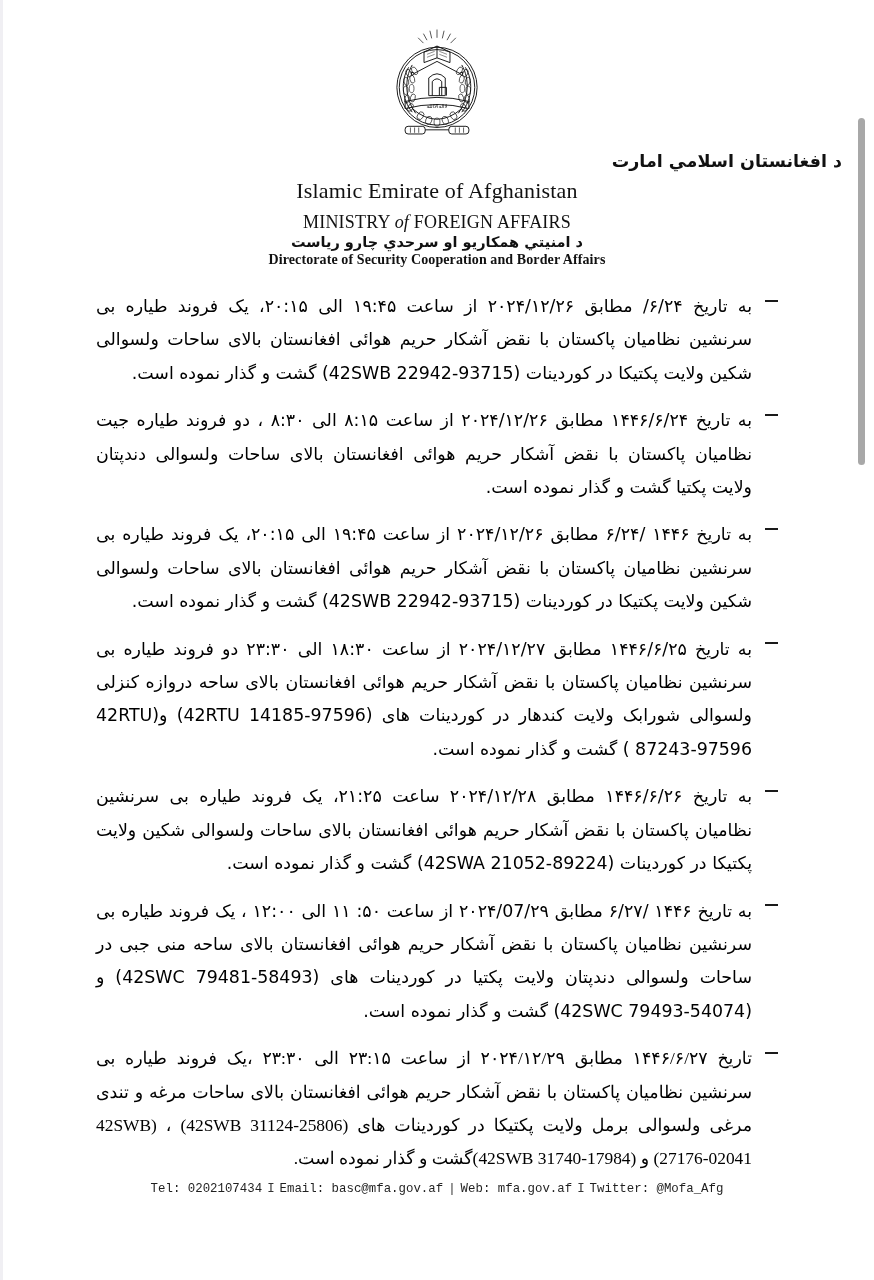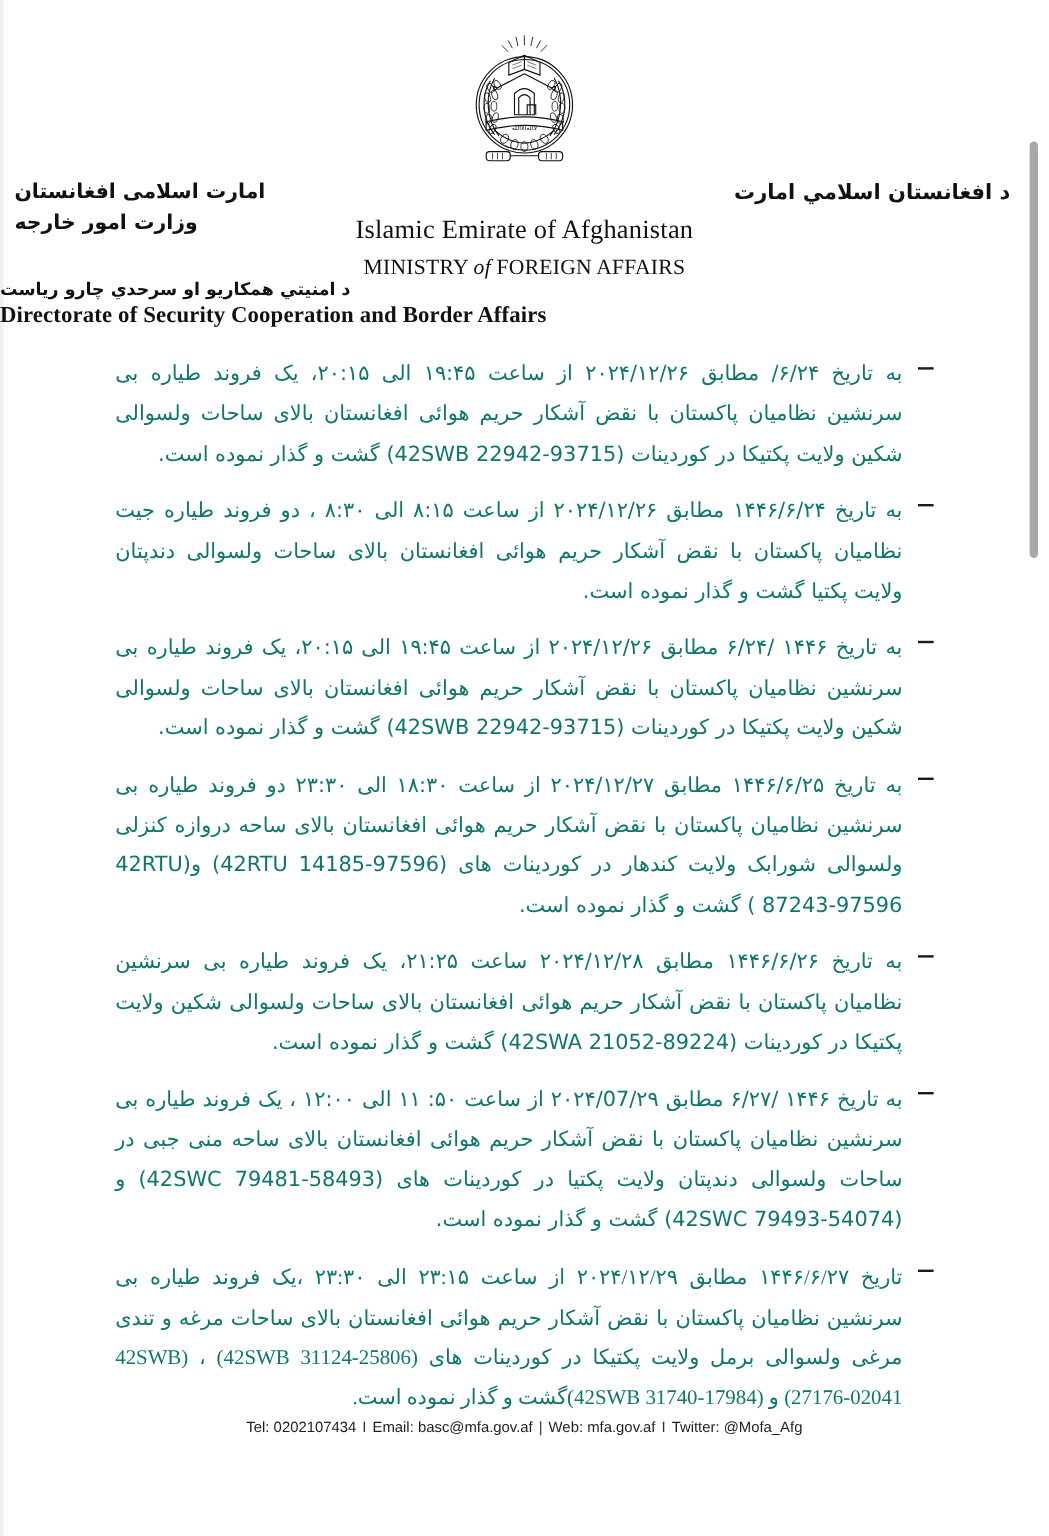--- a/index.html
+++ b/index.html
@@ -95,30 +95,30 @@
     font-weight: 400;
     letter-spacing: 0.2px;
     margin-top: 2px;
   }
   .hdr-en .line2 em {
     font-style: italic;
   }
 
   .directorate {
     margin-top: 14px;
-    text-align: left;
+    text-align: center;
   }
   .dir-pashto {
     font-size: 14.5px;
     font-weight: bold;
     direction: rtl;
     letter-spacing: 0.1px;
   }
   .dir-en {
-    font-size: 19px;
+    font-size: 14px;
     font-family: "Liberation Serif", "DejaVu Serif", serif;
     font-weight: bold;
     direction: ltr;
     margin-top: 2px;
     letter-spacing: 0.1px;
   }
 
   
   .body-list {
     margin: 22px 0 0 0;
@@ -130,21 +130,21 @@
   .item {
     position: relative;
     margin: 0 96px 14px 96px;
     padding-right: 26px;
     direction: rtl;
     text-align: justify;
     text-align-last: right;
     font-size: 17.4px;
     line-height: 1.92;
     font-family: "DejaVu Sans", "Liberation Sans", sans-serif;
-    color: #0f766e;
+    color: #000000;
   }
   .item:last-child { margin-bottom: 0; font-family: Liberation Serif, serif; }
 
   .dash {
     position: absolute;
     right: 0;
     top: 0.55em;
     width: 13px;
     height: 2px;
     background: #1a1a1a;
@@ -152,21 +152,21 @@
 
   
   .footer {
     position: absolute;
     left: 0; right: 0;
     top: 1182px;
     text-align: center;
     direction: ltr;
     font-size: 12.4px;
     color: #1f1f1f;
-    font-family: Liberation Sans, sans-serif;
+    font-family: Liberation Mono, monospace;
   }
   .footer .sep {
     padding: 0 5px;
     color: #333;
   }
 
   
   .scrollbar-track {
     position: absolute;
     top: 0;
@@ -289,24 +289,20 @@
 
       <div class="hdr-block hdr-pashto">
         <div>د افغانستان اسلامي امارت</div>
       </div>
 
       <div class="hdr-block hdr-en">
         <div class="line1">Islamic Emirate of Afghanistan</div>
         <div class="line2"><span>MINISTRY </span><em>of</em><span> FOREIGN AFFAIRS</span></div>
       </div>
 
-      <div class="hdr-block hdr-dari">
-        <div>امارت اسلامی افغانستان</div>
-        <div>وزارت امور خارجه</div>
-      </div>
 
     </div>
 
     <div class="directorate">
       <div class="dir-pashto">د امنیتي همکاریو او سرحدي چارو ریاست</div>
       <div class="dir-en">Directorate of Security Cooperation and Border Affairs</div>
     </div>
 
   </div>
 

